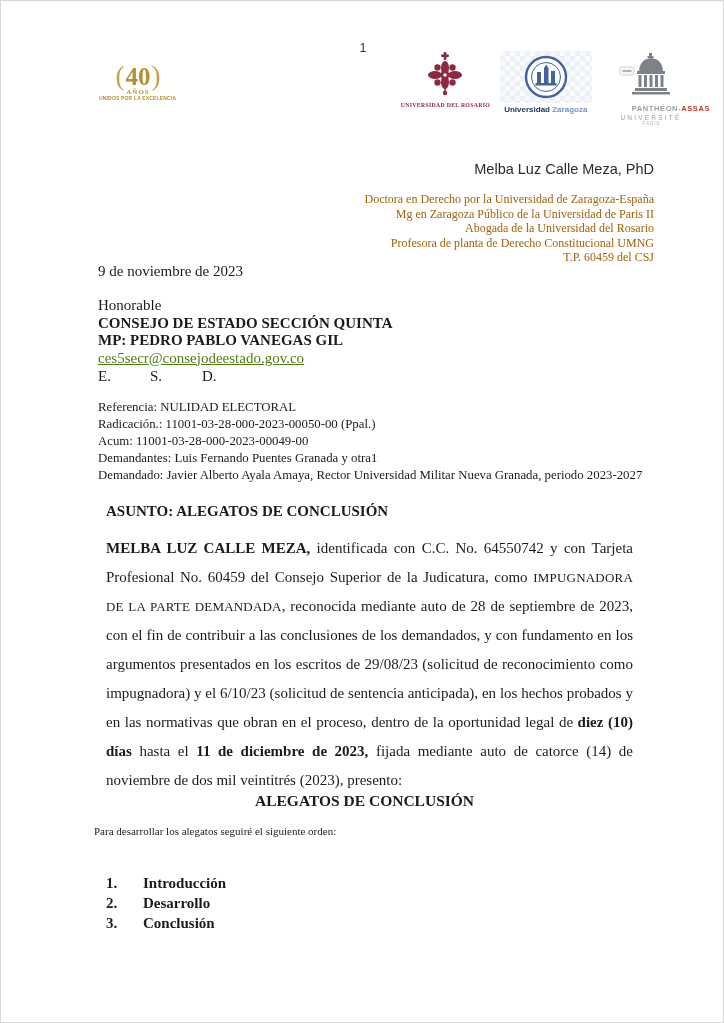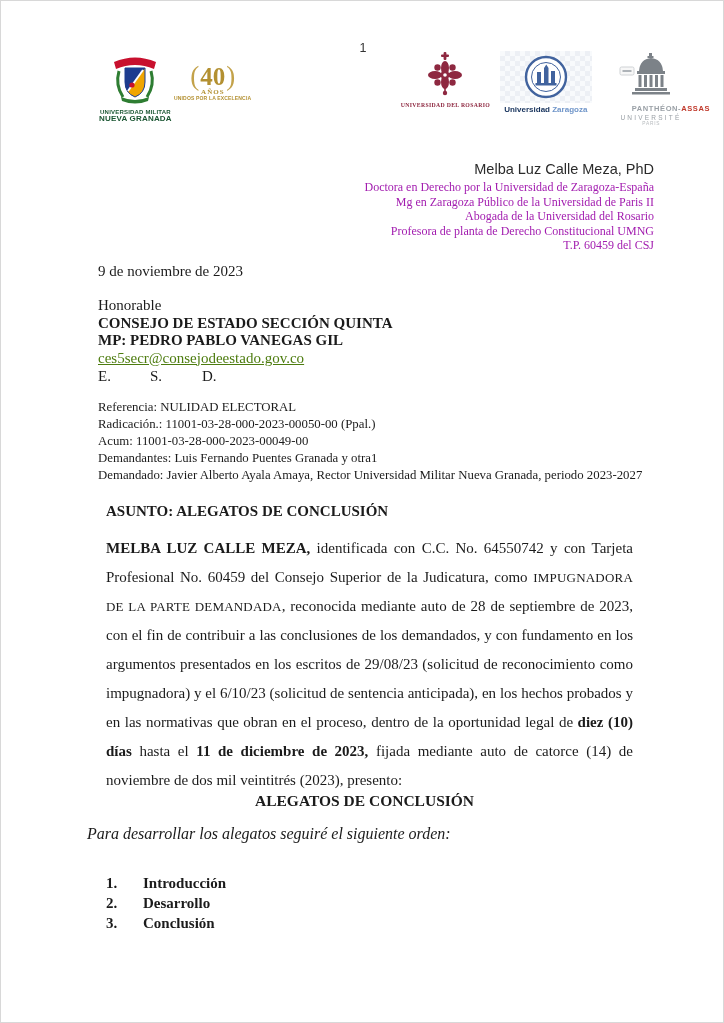--- a/index.html
+++ b/index.html
@@ -57,73 +57,55 @@
   
   .assas-cap1{font-family:"Liberation Sans", sans-serif;font-size:7.5px;font-weight:bold;letter-spacing:.6px;margin-top:1px;}
   .assas-cap1 .grey{color:#9aa0a6;padding-left:40px;}
   .assas-cap1 .red{color:#c0392b;}
   .assas-cap2{font-family:"Liberation Sans", sans-serif;font-size:6.5px;color:#9aa0a6;letter-spacing:2.2px;margin-top:1px;}
   .assas-cap3{font-family:"Liberation Sans", sans-serif;font-size:6px;color:#b6babd;letter-spacing:1px;
     transform:scale(.8);transform-origin:center top;}
 
   
   .credentials{top:160px;right:69px;text-align:right;}
-  .cred-name{font-family:"Liberation Sans", sans-serif;font-size:14.5px;color:#2b2b2b;margin-bottom:3px;}
-  .cred-line{font-size:12px;line-height:14.5px;color:#a21caf;}
+  .cred-name{font-family:"Liberation Sans", sans-serif;font-size:14.5px;color:#2b2b2b;margin-bottom:15px;}
+  .cred-line{font-size:12px;line-height:14.5px;color:#a16207;}
 
   
   .date-line{left:97px;top:262px;font-size:15px;}
   .addressee{left:97px;top:296px;font-size:15px;line-height:17.5px;}
   .addressee .bold{font-weight:bold;}
   .email-link{color:#4d7c0f;text-decoration:underline;cursor:pointer;}
   .esd{margin-top:1px;}
   .esd span{display:inline-block;width:52px;}
 
   .reference{left:97px;top:398px;font-size:12.8px;line-height:17px;white-space:nowrap;}
 
   .subject{left:105px;top:502px;font-size:15px;font-weight:bold;}
 
   .body-par{left:105px;top:533px;width:527px;font-size:15px;line-height:29px;text-align:justify;}
   .body-par .b{font-weight:bold;}
   .body-par .caps{font-size:13px;letter-spacing:.2px;}
 
   .section-heading{left:97px;top:791px;width:533px;text-align:center;font-size:15.5px;font-weight:bold;}
 
-  .order-intro{left:86px;top:824px;font-size:16px;font-style:italic;}
+  .order-intro{left:93px;top:824px;font-size:11px;}
 
   .outline{left:105px;top:872px;font-size:15px;font-weight:bold;line-height:20px;}
   .outline-row{display:flex;}
   .outline-num{width:37px;}
 </style>
 </head>
 <body>
 
 <div class="page">
 
   <div class="abs page-number">1</div>
 
   <div class="abs logos-left">
-    <div class="logo">
-      <span>
-        <svg width="60" height="50" viewBox="0 0 60 50">
-          <path d="M9 7 Q30 -2 51 7 L49 14 Q30 6 11 14 Z" fill="#c8102e"></path>
-          <path d="M14 16 Q10 30 18 42" fill="none" stroke="#2e7d32" stroke-width="3"></path>
-          <path d="M46 16 Q50 30 42 42" fill="none" stroke="#2e7d32" stroke-width="3"></path>
-          <path d="M20 13 h20 v14 q0 11 -10 15 q-10 -4 -10 -15 Z" fill="#f0a500" stroke="#1d3c8f" stroke-width="1"></path>
-          <path d="M40 13 L20 13 L20 27 q0 6 3 10 Z" fill="#1d3c8f"></path>
-          <line x1="23" y1="36" x2="38" y2="15" stroke="#ffffff" stroke-width="2"></line>
-          <circle cx="27" cy="30" r="2.6" fill="#c8102e"></circle>
-          <path d="M16 42 Q30 48 44 42 L43 46 Q30 51 17 46 Z" fill="#2e7d32"></path>
-        </svg>
-      </span>
-      <div class="logo-caption umng-cap">
-        <div class="l1">UNIVERSIDAD MILITAR</div>
-        <div class="l2">NUEVA GRANADA</div>
-      </div>
-    </div>
 
     <div class="logo forty">
       <div class="forty-row">
         <span class="forty-paren">(</span>
         <span class="forty-num">40</span>
         <span class="forty-paren">)</span>
       </div>
       <div class="forty-anos">AÑOS</div>
       <div class="forty-tag">UNIDOS POR LA EXCELENCIA</div>
     </div>

